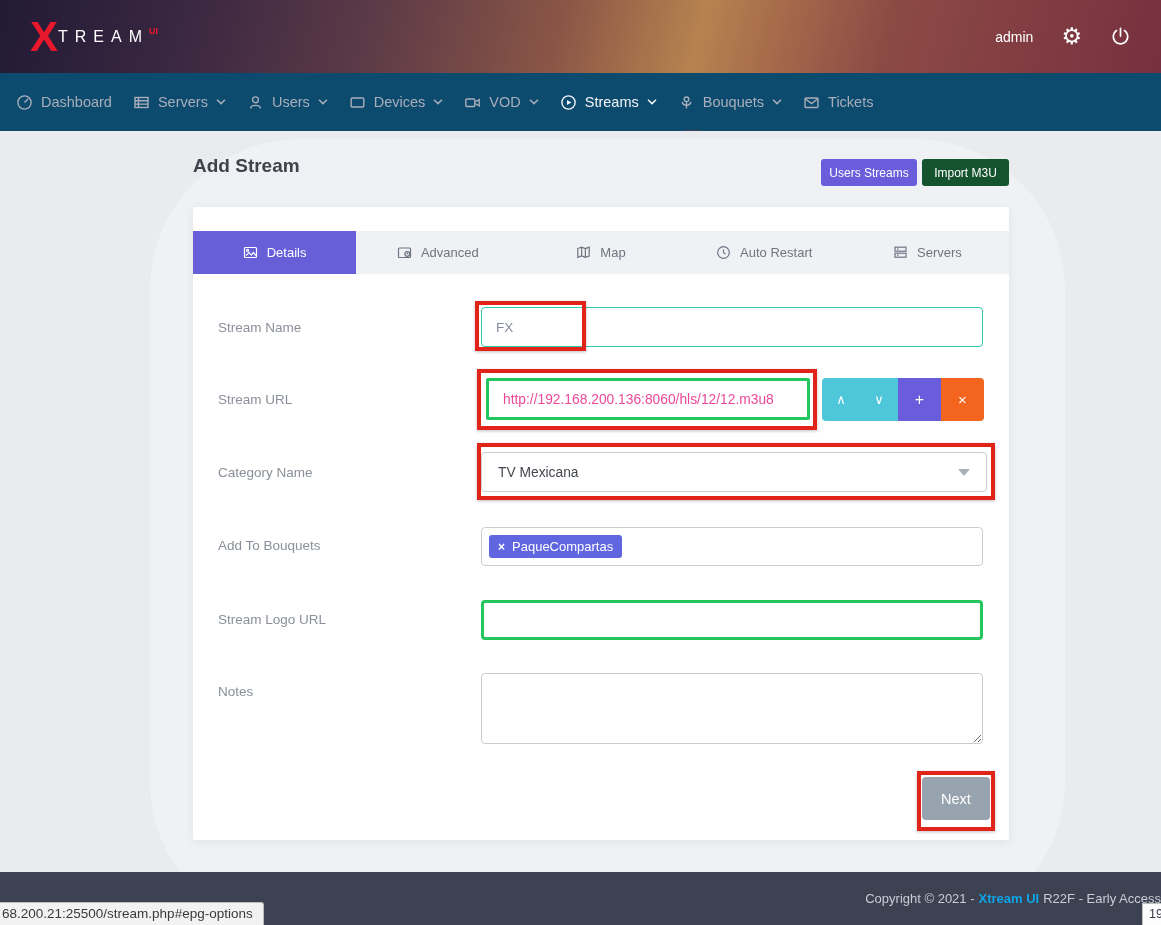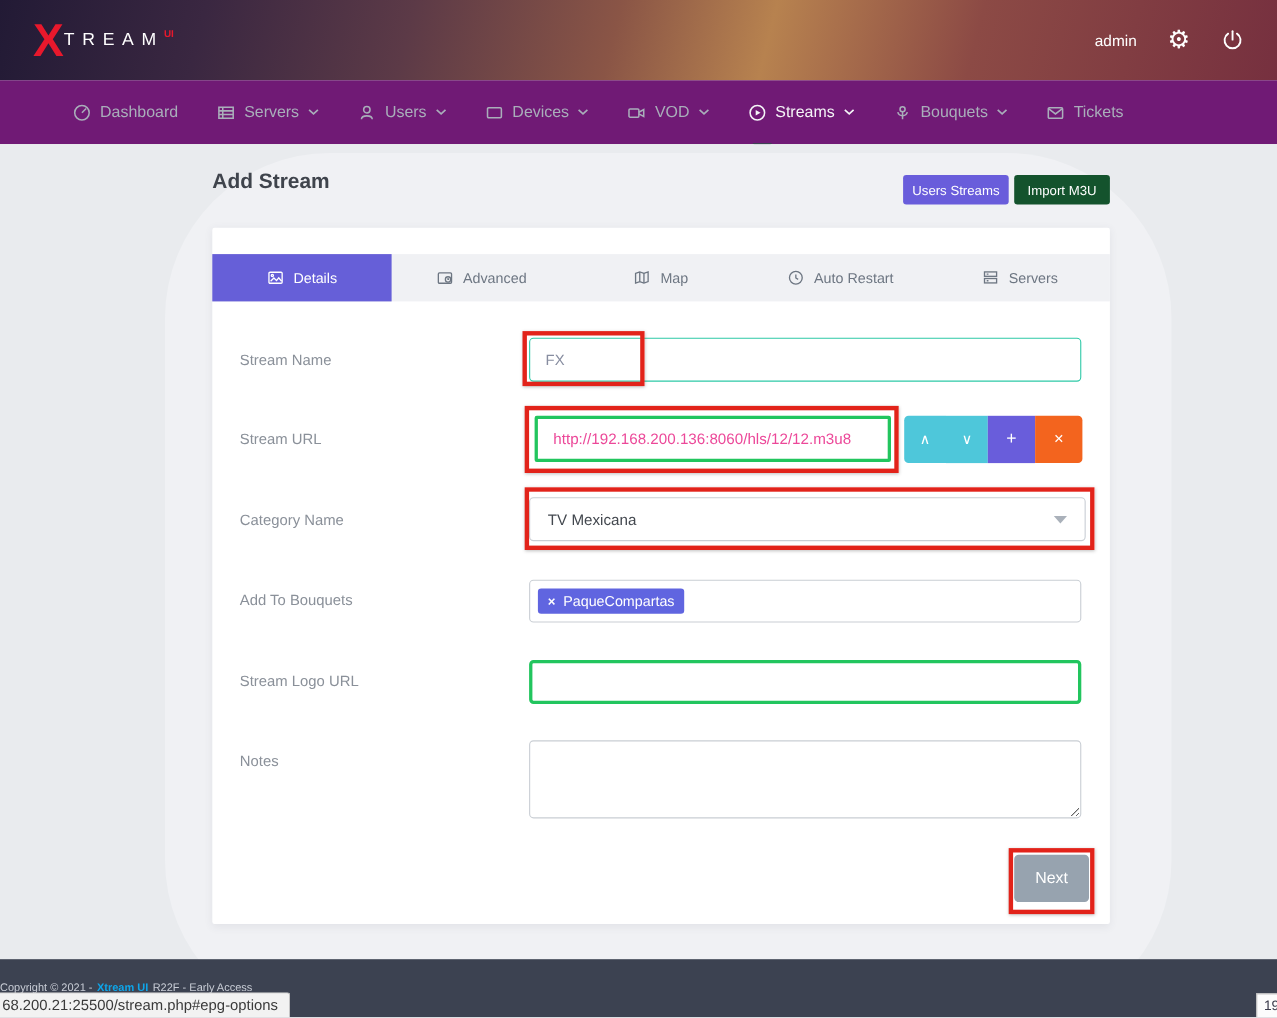--- a/index.html
+++ b/index.html
@@ -14,22 +14,22 @@
   .logo { color:#fff; display:flex; align-items:flex-start; }
   .logo .logo-x { color:#e8182c; font-size:42px; font-weight:bold; line-height:34px; }
   .logo .logo-rest { font-size:16px; letter-spacing:7px; margin-top:8px;text-align:right; }
   .logo .logo-sup { color:#e8182c; font-size:9px; font-weight:bold; margin-top:6px; }
   .topbar-right { display:flex; align-items:center; gap:28px; color:#fff; }
   .topbar-user { font-size:14px; }
   .gear-glyph { font-size:23px; line-height:1; cursor:pointer; }
   .power-svg { cursor:pointer; }
 
   
-  .navbar { position:absolute; top:73px; left:0; right:0; height:58px; background:#701a75;
-    display:flex; align-items:center; padding-left:66px; gap:35px; }
+  .navbar { position:absolute; top:73px; left:0; right:0; height:58px; background:#0c4a6e;
+    display:flex; align-items:center; padding-left:16px; gap:21px; }
   .nav-item { display:flex; align-items:center; gap:8px; color:#a9aeba; font-size:14.5px; cursor:pointer; white-space:nowrap; }
   .nav-item.active { color:#f4f5f7; }
   .nav-item svg { flex:none; }
   .nav-notch { position:absolute; left:684px; bottom:-8px; width:0; height:0;
     border-left:9px solid transparent; border-right:9px solid transparent; border-top:9px solid #3d4353; }
 
   
   .content { position:absolute; top:131px; left:0; right:0; bottom:53px; background:#e9ebee; }
   .bg-blob { position:absolute; left:150px; top:8px; right:96px; bottom:-60px; background:#f0f1f4; border-radius:150px; }
 
@@ -77,21 +77,21 @@
   
   .redbox { position:absolute; border:4px solid #e2231a; z-index:50; pointer-events:none;
     box-shadow:0 1px 3px rgba(0,0,0,0.25); }
   .rb-name { left:475px; top:170px; width:111px; height:50px; }
   .rb-url  { left:477px; top:238px; width:340px; height:61px; }
   .rb-cat  { left:477px; top:312px; width:518px; height:57px; }
   .rb-next { left:917px; top:640px; width:78px; height:60px; }
 
   
   .footer { position:absolute; bottom:0; left:0; right:0; height:53px; background:#3c4251;
-    display:flex; align-items:center; justify-content:flex-start; font-size:10px; color:#c9cdd6; }
+    display:flex; align-items:center; justify-content:flex-end; font-size:13px; color:#c9cdd6; }
   .footer b { color:#0ea5e9; margin:0 4px; }
   .status-left { position:absolute; left:0; bottom:0; z-index:60; background:#f2f2f2; color:#3a3a3a;
     font-size:13.5px; padding:3px 10px 4px 2px; border-top:1px solid #bcbcbc; border-right:1px solid #bcbcbc;
     border-top-right-radius:3px; white-space:nowrap; }
   .status-right { position:absolute; right:0; bottom:0; z-index:60; background:#fcfcfc; color:#3a3a4a;
     font-size:12.5px; padding:3px 0 4px 6px; border-top:1px solid #bcbcbc; border-left:1px solid #bcbcbc;
     width:19px; overflow:hidden; white-space:nowrap; }
 </style>
 </head>
 <body>

